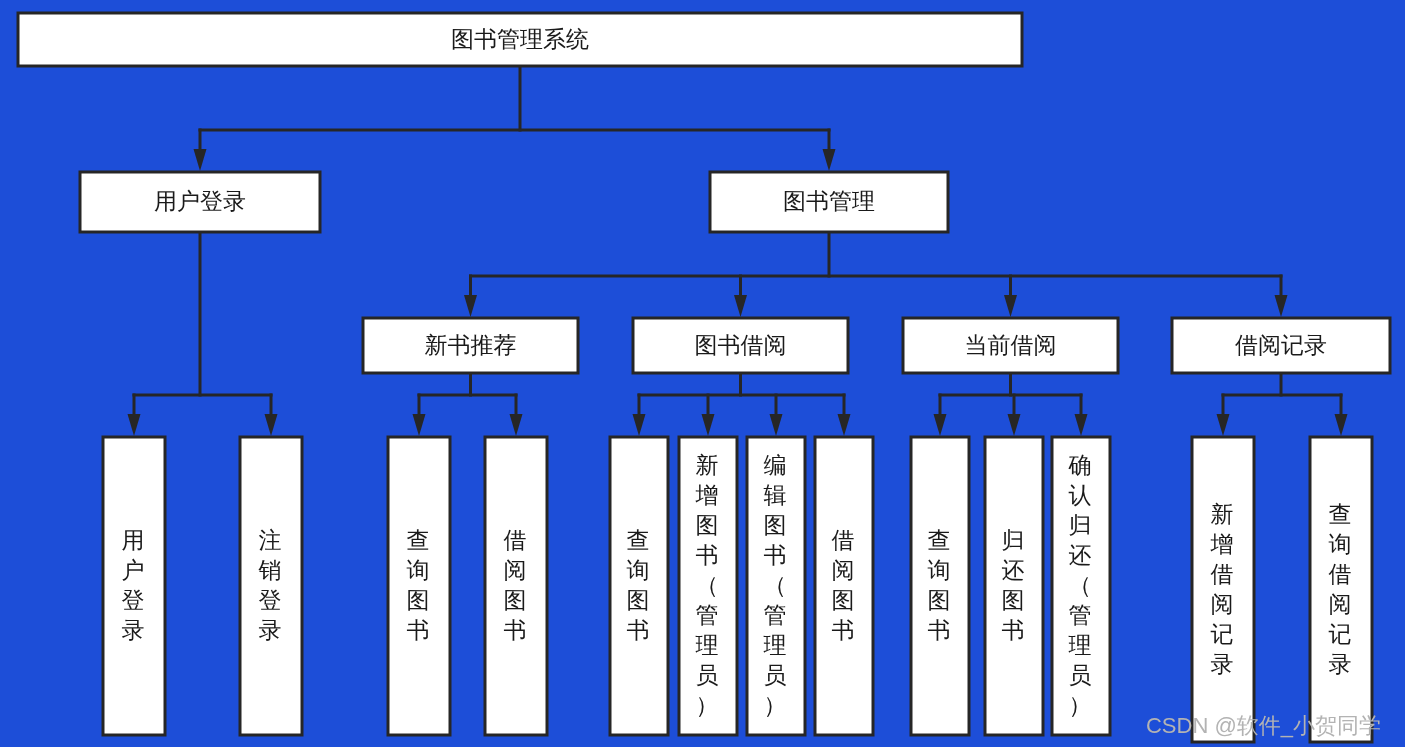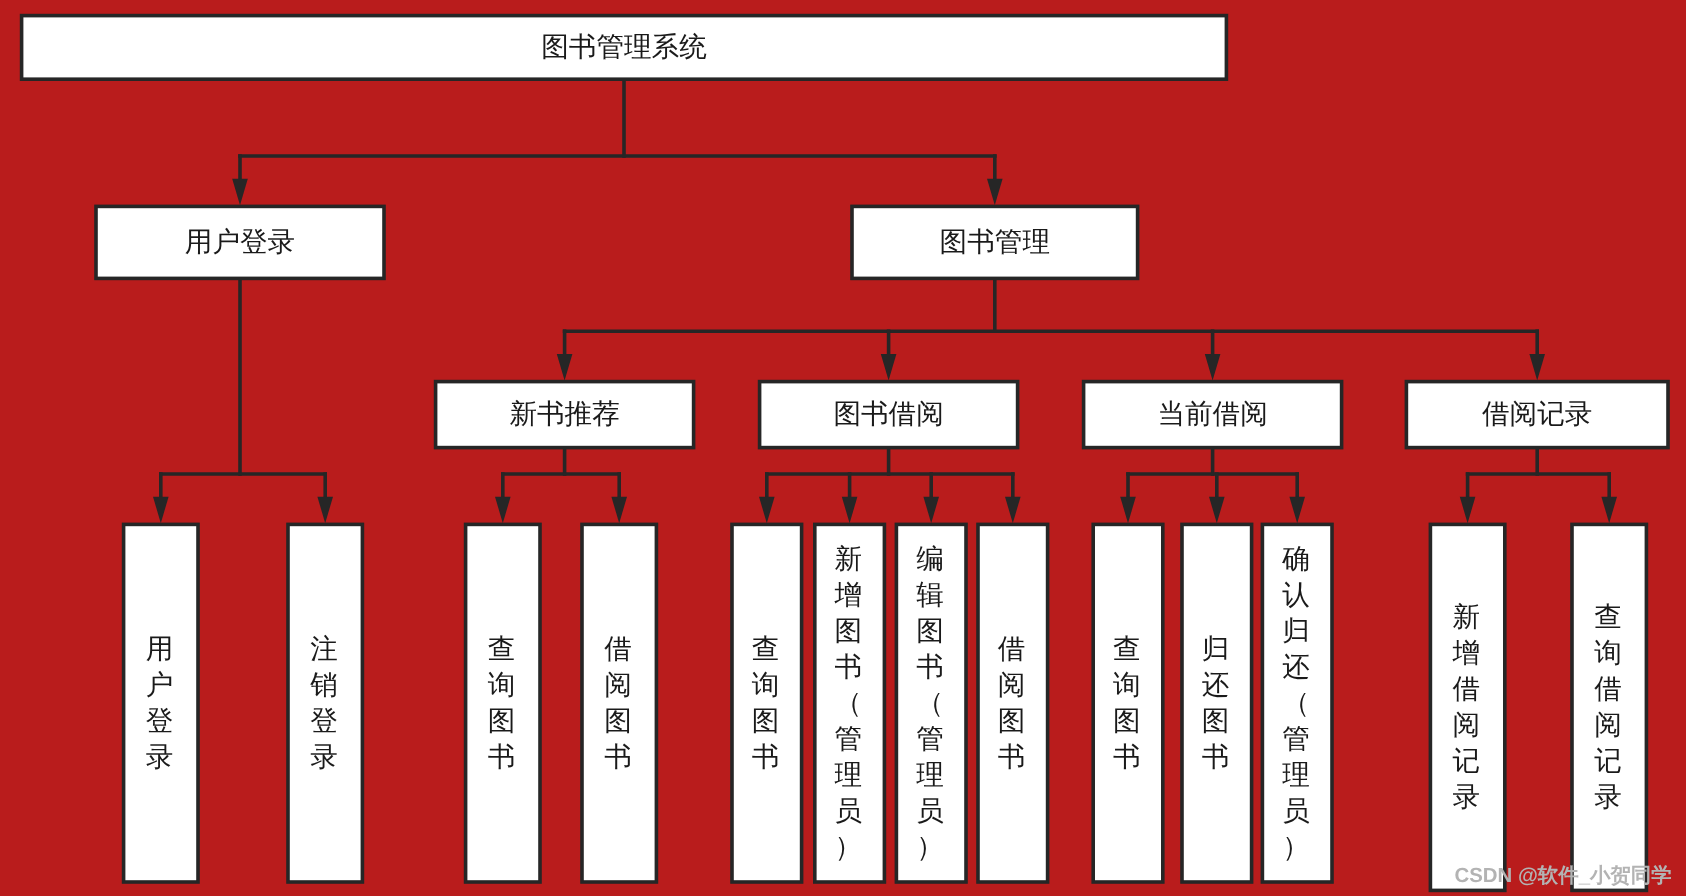--- a/index.html
+++ b/index.html
@@ -11,21 +11,21 @@
   body {
     width: 1405px;
     height: 747px;
     overflow: hidden;
     font-family: "Liberation Sans", "DejaVu Sans", sans-serif;
   }
   #diagram-root {
     position: relative;
     width: 1405px;
     height: 747px;
-    background: #b91c1c;
+    background: #1d4ed8;
   }
   svg#flow-svg {
     position: absolute;
     top: 0;
     left: 0;
     width: 1405px;
     height: 747px;
     display: block;
   }
   .node-box {
@@ -53,29 +53,28 @@
   .node-label-v {
     font-family: "Liberation Sans", "DejaVu Sans", sans-serif;
     font-size: 23px;
     fill: #1a1a1a;
     text-anchor: middle;
     dominant-baseline: middle;
     letter-spacing: 2px;
   }
   .watermark {
     position: absolute;
-    right: 12px;
+    right: 24px;
     bottom: 6px;
     font-family: "Liberation Sans", "DejaVu Sans", sans-serif;
-    font-size: 17px;
+    font-size: 22px;
     color: #b3b3b3;
     white-space: nowrap;
     user-select: none;
     pointer-events: none;
-    font-weight: bold;
   }
 </style>
 </head>
 <body>
 
 <div id="diagram-root">
 
   <svg id="flow-svg" viewBox="0 0 1405 747">
     <g id="connector-layer">
         <g>

